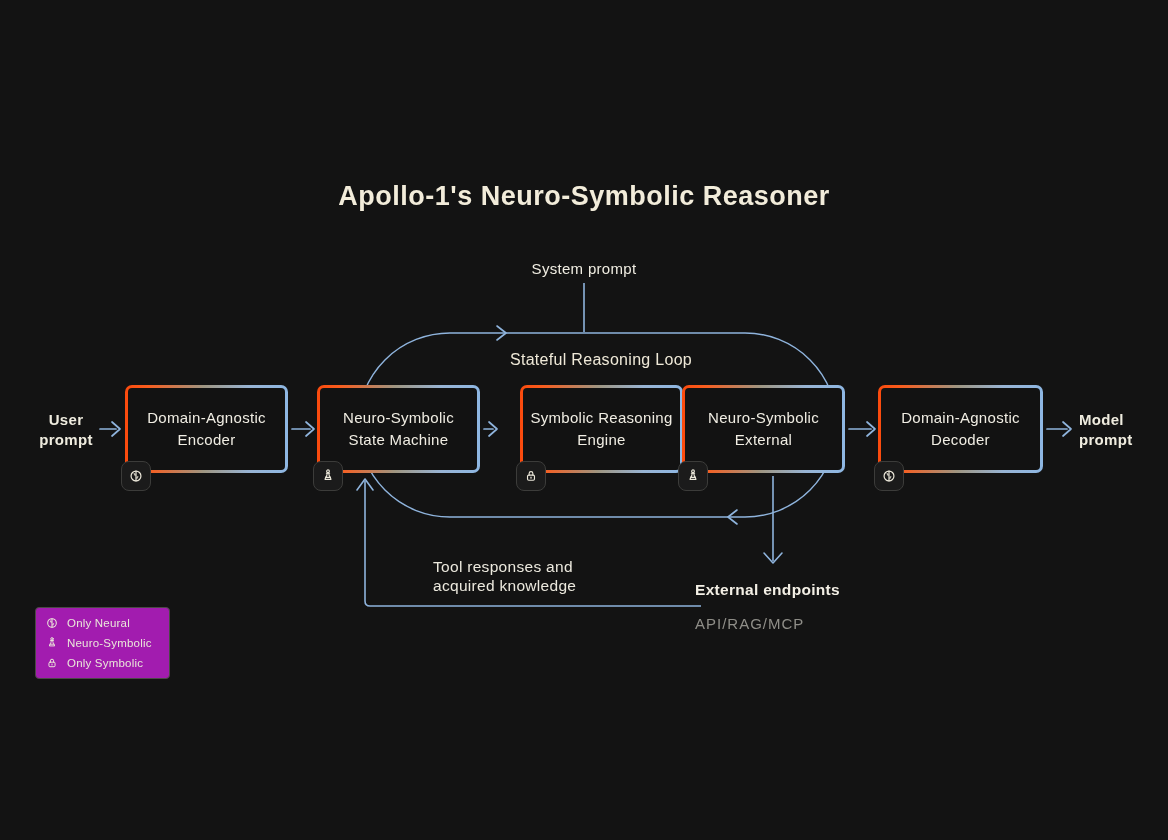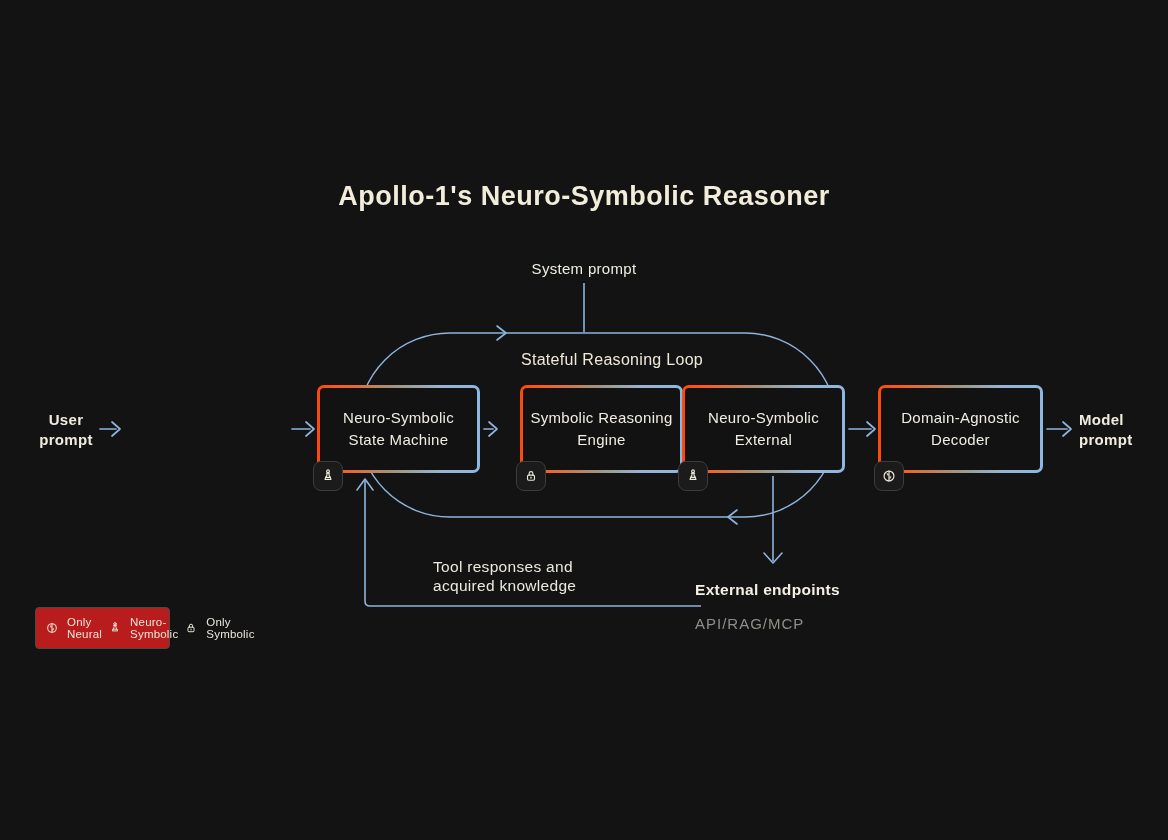--- a/index.html
+++ b/index.html
@@ -16,21 +16,21 @@
   }
   .title{
     position:absolute;left:0;top:181px;width:1168px;text-align:center;
     font-size:27px;font-weight:600;letter-spacing:.5px;color:#f2ecda;z-index:3;
   }
   .sys-prompt{
     position:absolute;left:504px;top:260px;width:160px;text-align:center;
     font-size:15px;font-weight:500;letter-spacing:.3px;color:#f0ede2;z-index:3;
   }
   .loop-label{
-    position:absolute;left:512px;top:351px;width:200px;text-align:center;
+    position:absolute;left:501px;top:351px;width:200px;text-align:center;
     font-size:16px;font-weight:500;letter-spacing:.3px;color:#efe9d8;z-index:3;
   }
   svg.lines{position:absolute;left:0;top:0;z-index:1;}
 
   .node{
     position:absolute;top:385px;width:163px;height:88px;box-sizing:border-box;
     border-radius:7px;padding:3px;z-index:2;
     background:linear-gradient(90deg,#fb4a0d 0%,#f95d1e 14%,#9f9682 48%,#98b4d4 76%,#8eb7e3 100%);
   }
   .node-inner{
@@ -58,21 +58,21 @@
   }
   .external{
     position:absolute;left:695px;top:581px;width:180px;z-index:3;
   }
   .external .ext-title{font-size:15.5px;font-weight:700;letter-spacing:.3px;color:#f3efe5;}
   .external .ext-sub{font-size:15px;letter-spacing:1px;color:var(--muted);margin-top:16px;}
 
   .legend{
     position:absolute;left:35px;top:607px;width:135px;box-sizing:border-box;
     border:1px solid #4b4a45;border-radius:4px;padding:8px 9px;z-index:3;
-    display:flex;flex-direction:row;gap:6px;background:#b91c1c;
+    display:flex;flex-direction:column;gap:6px;background:#a21caf;
   }
   .legend-row{display:flex;align-items:center;gap:8px;}
   .legend-row svg{width:14px;height:14px;flex:0 0 auto;}
   .legend-row .legend-text{font-size:11.5px;letter-spacing:.2px;color:#eae7da;}
 </style>
 </head>
 <body>
 
 <svg width="0" height="0" style="position:absolute">
   <defs>
@@ -142,20 +142,30 @@
           <polyline points="1063,422 1071,429 1063,436"></polyline>
         </g>
     </g>
   </svg>
 
   <div class="loop-label">Stateful Reasoning Loop</div>
 
   <div class="side-label user-prompt">User prompt</div>
   <div class="side-label model-output">Model prompt</div>
 
+  <div class="node" style="left:125px">
+    <div class="node-inner">
+        <span>Domain-Agnostic Encoder</span>
+      </div>
+    <div class="badge">
+      <svg viewBox="0 0 24 24">
+          <use href="#icon-brain"></use>
+        </svg>
+    </div>
+  </div>
 
   <div class="node" style="left:317px">
     <div class="node-inner">
         <span>Neuro-Symbolic State Machine</span>
       </div>
     <div class="badge">
       <svg viewBox="0 0 24 24">
           <use href="#icon-chess"></use>
         </svg>
     </div>

